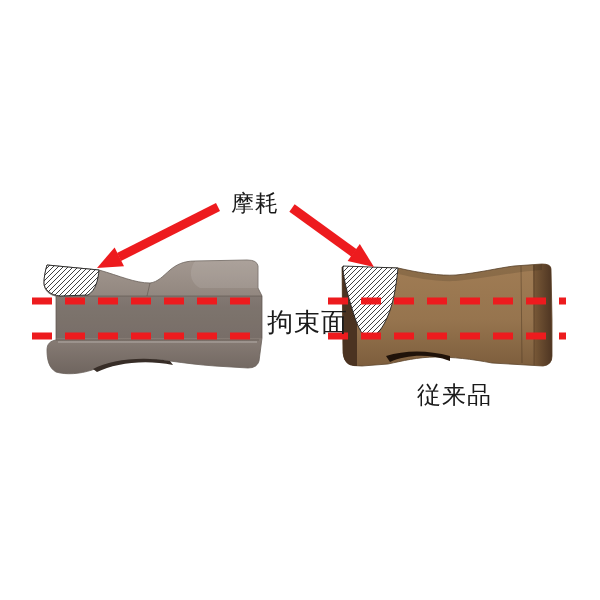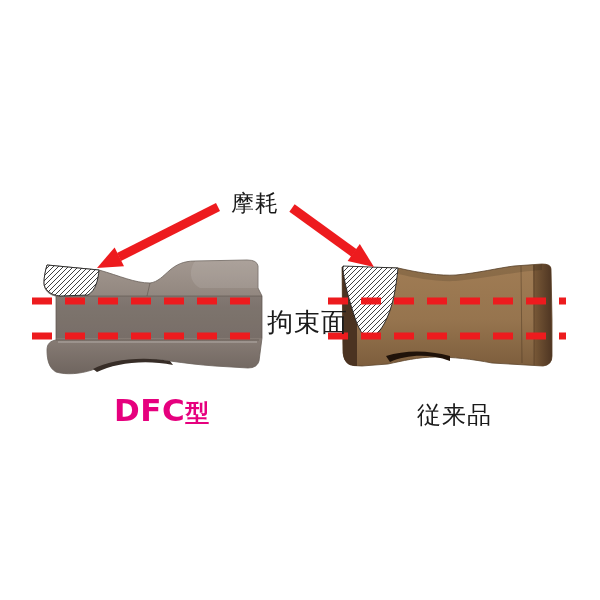--- a/index.html
+++ b/index.html
@@ -52,21 +52,21 @@
     font-size: 31px;
     font-weight: bold;
     letter-spacing: 0.5px;
   }
   #label-dfc .dfc-suffix {
     font-size: 24px;
     font-weight: bold;
   }
   #label-conventional {
     left: 417px;
-    top: 402px;
+    top: 382px;
     font-size: 24px;
     font-weight: 500;
     letter-spacing: 1px;
   }
 </style>
 </head>
 <body>
 
 <div class="stage">
 
@@ -152,20 +152,16 @@
         <line x1="292" y1="208" x2="354" y2="253" stroke-width="9" stroke-linecap="butt" stroke="#ED1B1E"></line>
         <polygon points="374,267 347.6,260.9 359.8,243.9" fill="#ED1B1E"></polygon>
       </g>
     </g>
   </svg>
 
   <div class="label" id="label-wear">摩耗</div>
 
   <div class="label" id="label-constraint">拘束面</div>
 
-  <div class="label" id="label-dfc">
-    <span class="dfc-main">DFC</span>
-      <span class="dfc-suffix">型</span>
-  </div>
 
   <div class="label" id="label-conventional">従来品</div>
 
 </div>
 
 </body></html>

